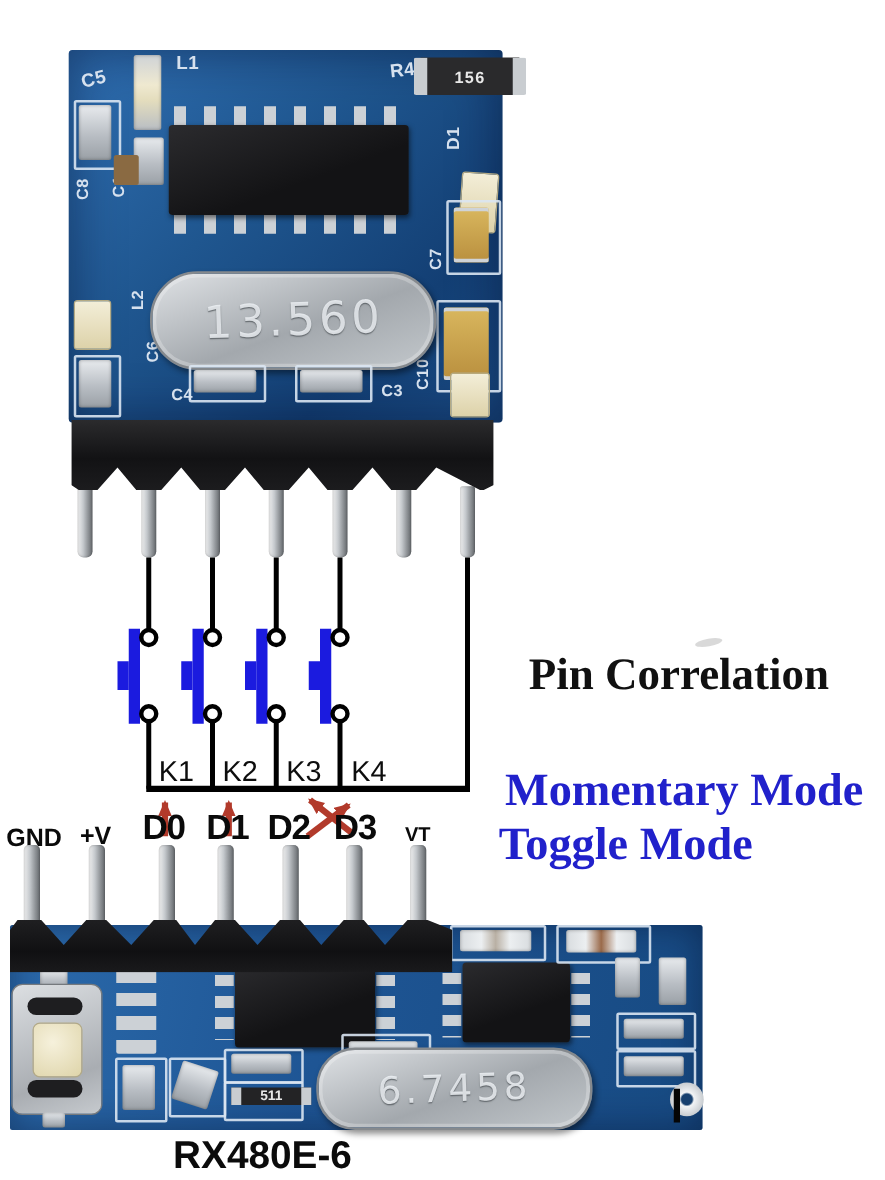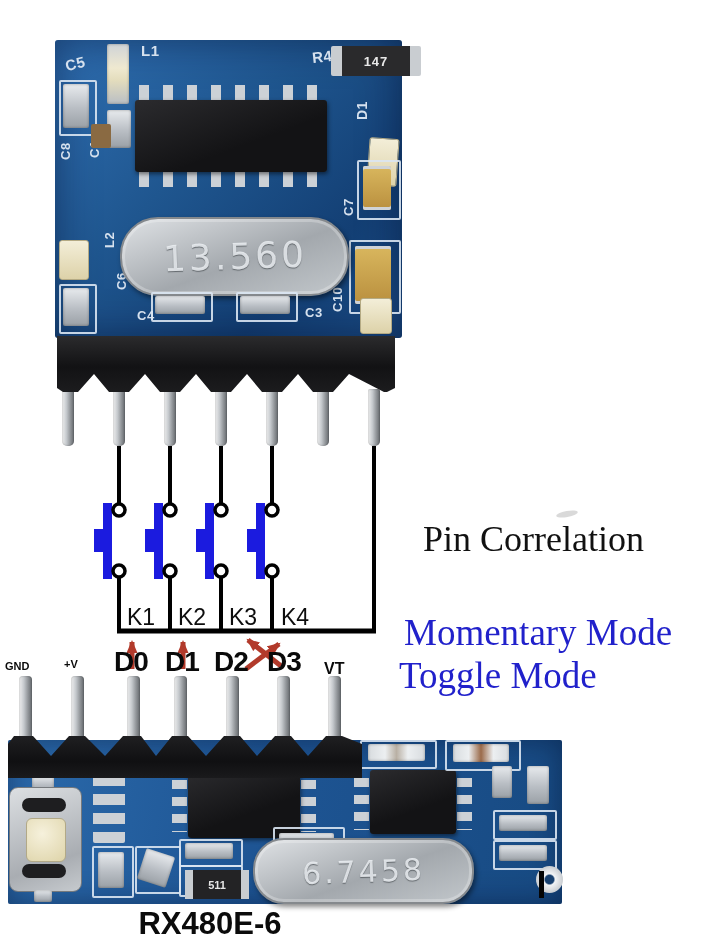--- a/index.html
+++ b/index.html
@@ -19,22 +19,22 @@
        box-shadow:inset 0 3px 0 #cfd3d7, inset 0 -3px 0 #cfd3d7;}
   .crystal{position:absolute;background:linear-gradient(160deg,#dfe2e5,#a3a8ad 55%,#c2c7cb);
            border:2px solid #85898d;display:flex;align-items:center;justify-content:center;
            box-shadow:inset 0 0 0 3px rgba(255,255,255,.25), 2px 3px 5px rgba(0,0,0,.45);}
   .crystal span{color:rgba(238,242,246,.85);font-family:"DejaVu Sans",sans-serif;
            letter-spacing:3px;text-shadow:0 1px 1px rgba(90,95,100,.9);}
   .pin-metal{position:absolute;background:linear-gradient(90deg,#f2f2f2,#c4c8cc 38%,#8e9296 72%,#65696d);
            border-radius:2px 2px 5px 5px;box-shadow:inset 0 0 2px rgba(0,0,0,.3);}
   .klabel{position:absolute;font-size:23px;color:#0d0d0d;font-family:"Liberation Sans",sans-serif;}
   .dlabel{position:absolute;font-size:28px;font-weight:700;letter-spacing:-1px;color:#0a0a0a;}
-  .slabel{position:absolute;font-size:11px;font-weight:700;color:#0a0a0a;}
-  .serif-note{position:absolute;font-family:"Liberation Serif",serif;font-weight:normal;white-space:nowrap;}
+  .slabel{position:absolute;font-size:20px;font-weight:700;color:#0a0a0a;}
+  .serif-note{position:absolute;font-family:"Liberation Serif",serif;font-weight:bold;white-space:nowrap;}
 </style>
 </head>
 <body>
 
 <div id="canvas">
 
 
   <div class="abs" style="left:55px;top:40px;width:347px;height:298px;border-radius:3px;
               background:linear-gradient(135deg,#2f6fb2 0%,#1f568f 40%,#133f74 75%,#1a4c85 100%);
               box-shadow:inset 0 0 40px rgba(0,10,40,.5);">
@@ -62,21 +62,21 @@
     <div class="pad" style="left:8px;top:248px;width:26px;height:38px;"></div>
 
     <div class="abs" style="left:84px;top:45px;width:184px;height:16px;
          background:repeating-linear-gradient(90deg,#ccd1d6 0 10px,transparent 10px 24px);"></div>
     <div class="abs" style="left:84px;top:131px;width:184px;height:16px;
          background:repeating-linear-gradient(90deg,#ccd1d6 0 10px,transparent 10px 24px);"></div>
     <div class="chip" style="left:80px;top:60px;width:192px;height:72px;"></div>
 
     <div class="abs" style="left:276px;top:6px;width:68px;height:30px;background:#2a2a2c;border-left:11px solid #c9cdd1;border-right:11px solid #c9cdd1;
                 display:flex;align-items:center;justify-content:center;border-radius:2px;">
-      <span style="color:#e8e8e8;font-size:13px;font-weight:bold;letter-spacing:1px;">147</span>
+      <span style="color:#e8e8e8;font-size:13px;font-weight:bold;letter-spacing:1px;">156</span>
     </div>
     <div class="cream" style="left:313px;top:98px;width:28px;height:46px;transform:rotate(4deg);"></div>
 
     <div class="obox" style="left:302px;top:120px;width:40px;height:56px;"></div>
     <div class="tan" style="left:308px;top:126px;width:28px;height:44px;"></div>
     <div class="obox" style="left:294px;top:200px;width:48px;height:70px;"></div>
     <div class="tan" style="left:300px;top:206px;width:36px;height:58px;"></div>
     <div class="cream" style="left:305px;top:258px;width:30px;height:34px;"></div>
 
     <div class="crystal" style="left:65px;top:177px;width:225px;height:75px;border-radius:38px;">
@@ -217,21 +217,21 @@
     <div class="obox" style="left:485px;top:70px;width:60px;height:26px;"></div>
     <div class="pad" style="left:491px;top:75px;width:48px;height:16px;"></div>
     <div class="obox" style="left:485px;top:100px;width:60px;height:26px;"></div>
     <div class="pad" style="left:491px;top:105px;width:48px;height:16px;"></div>
 
     <div class="obox" style="left:127px;top:106px;width:42px;height:44px;"></div>
     <div class="pad" style="left:133px;top:112px;width:30px;height:32px;transform:rotate(18deg);"></div>
     <div class="obox" style="left:171px;top:99px;width:60px;height:24px;"></div>
     <div class="pad" style="left:177px;top:103px;width:48px;height:16px;"></div>
     <div class="obox" style="left:171px;top:125px;width:60px;height:28px;"></div>
-    <div class="abs" style="left:177px;top:130px;width:48px;height:29px;background:#232325;border-left:8px solid #c9cdd1;border-right:8px solid #c9cdd1;
+    <div class="abs" style="left:177px;top:130px;width:48px;height:14px;background:#232325;border-left:8px solid #c9cdd1;border-right:8px solid #c9cdd1;
                 display:flex;align-items:center;justify-content:center;">
       <span style="color:#e6e6e6;font-size:11px;font-weight:bold;">511</span>
     </div>
     <div class="obox" style="left:265px;top:87px;width:68px;height:30px;"></div>
     <div class="pad" style="left:271px;top:93px;width:55px;height:18px;"></div>
 
     <div class="crystal" style="left:245px;top:98px;width:217px;height:62px;border-radius:31px;">
       <span style="font-size:30px;transform:rotate(-2deg);">6.7458</span>
     </div>
 

